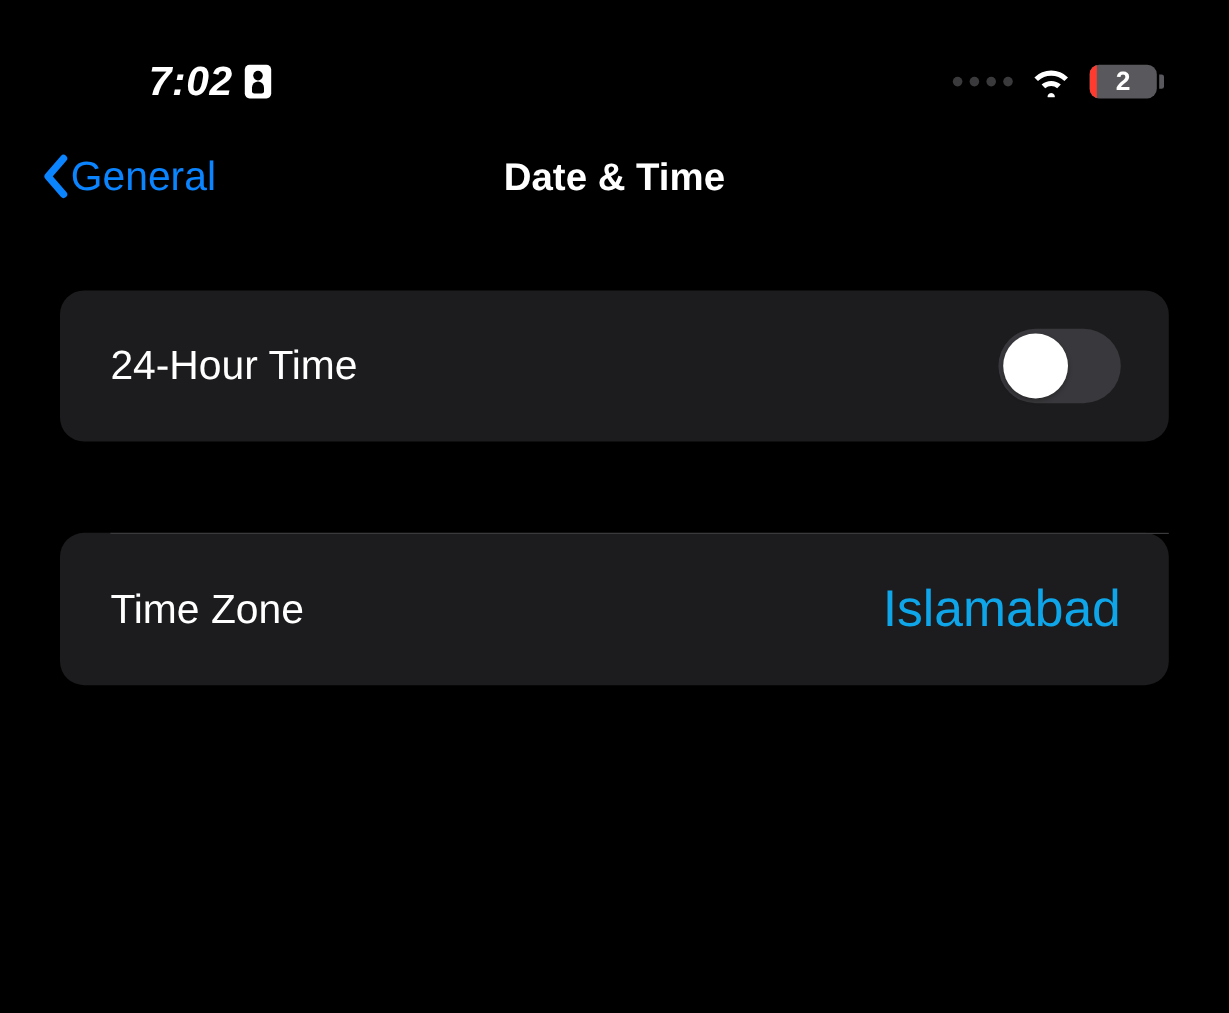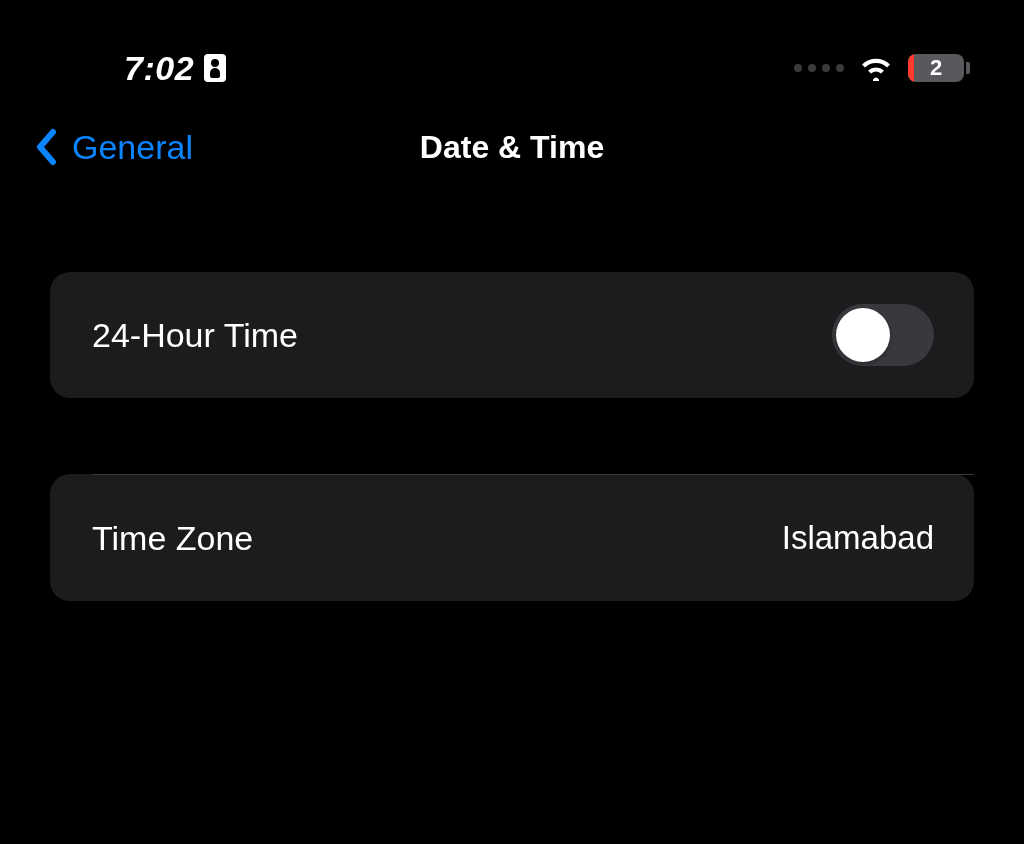--- a/index.html
+++ b/index.html
@@ -103,52 +103,52 @@
       align-items: center;
       position: relative;
       height: 110px;
       padding: 0 34px;
     }
     .back-link {
       display: flex; align-items: center;
       color: #0a84ff;
       font-size: 34px;
       font-weight: 400;
-      gap: 14px;
+      gap: 1px;
     }
     .chevron-left svg { display: block; }
     .nav-title {
       position: absolute;
       left: 50%; transform: translateX(-50%);
       font-size: 32px;
       font-weight: 600;
     }
     
     .content { padding: 0 50px; }
     .group {
       background: #1c1c1e;
       border-radius: 20px;
-      margin-top: 70px;
+      margin-top: 40px;
     }
     .group + .group { margin-top: 76px; }
     .row {
       display: flex;
       align-items: center;
       justify-content: space-between;
       padding: 0 40px 0 42px;
       height: 126px;
     }
     .row-label {
       font-size: 34px;
       font-weight: 400;
       color: #fff;
     }
     .row-value {
-      font-size: 33px;
-      color: #ffffff;
+      font-size: 43px;
+      color: #0ea5e9;
       font-weight: 400;
       margin-left: 24px;
     }
     
     .toggle {
       width: 102px; height: 62px;
       border-radius: 31px;
       position: relative;
       background: #39393d;
     }

